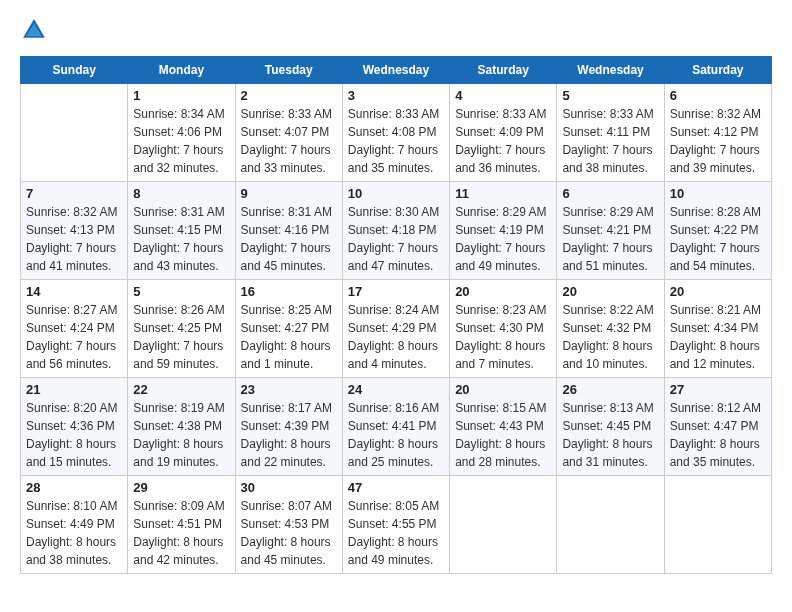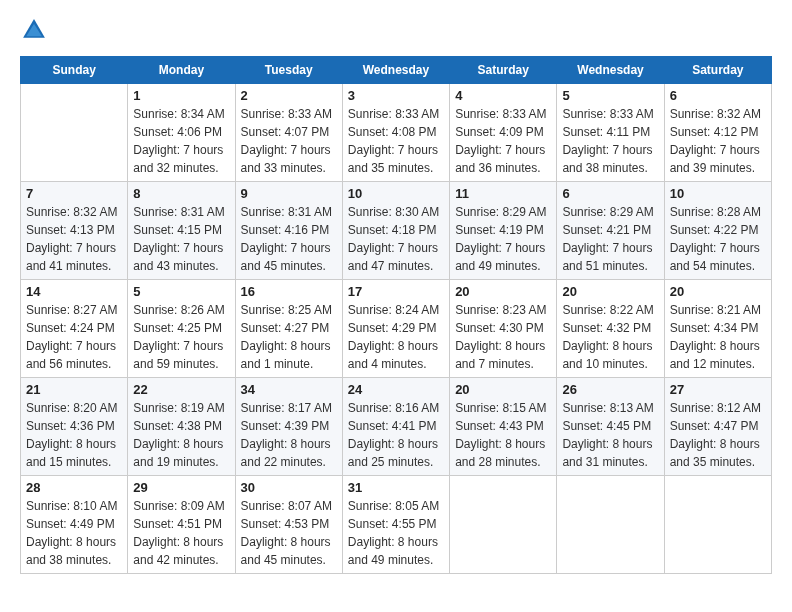--- a/index.html
+++ b/index.html
@@ -210,21 +210,21 @@
       <tr>
         <td>
           <div class="day-num">21</div>
           <div class="day-info">Sunrise: 8:20 AM<br>Sunset: 4:36 PM<br>Daylight: 8 hours and 15 minutes.</div>
         </td>
         <td>
           <div class="day-num">22</div>
           <div class="day-info">Sunrise: 8:19 AM<br>Sunset: 4:38 PM<br>Daylight: 8 hours and 19 minutes.</div>
         </td>
         <td>
-          <div class="day-num">34</div>
+          <div class="day-num">23</div>
           <div class="day-info">Sunrise: 8:17 AM<br>Sunset: 4:39 PM<br>Daylight: 8 hours and 22 minutes.</div>
         </td>
         <td>
           <div class="day-num">24</div>
           <div class="day-info">Sunrise: 8:16 AM<br>Sunset: 4:41 PM<br>Daylight: 8 hours and 25 minutes.</div>
         </td>
         <td>
           <div class="day-num">20</div>
           <div class="day-info">Sunrise: 8:15 AM<br>Sunset: 4:43 PM<br>Daylight: 8 hours and 28 minutes.</div>
         </td>
@@ -244,21 +244,21 @@
         </td>
         <td>
           <div class="day-num">29</div>
           <div class="day-info">Sunrise: 8:09 AM<br>Sunset: 4:51 PM<br>Daylight: 8 hours and 42 minutes.</div>
         </td>
         <td>
           <div class="day-num">30</div>
           <div class="day-info">Sunrise: 8:07 AM<br>Sunset: 4:53 PM<br>Daylight: 8 hours and 45 minutes.</div>
         </td>
         <td>
-          <div class="day-num">31</div>
+          <div class="day-num">47</div>
           <div class="day-info">Sunrise: 8:05 AM<br>Sunset: 4:55 PM<br>Daylight: 8 hours and 49 minutes.</div>
         </td>
         <td class="empty-cell"></td>
         <td class="empty-cell"></td>
         <td class="empty-cell"></td>
       </tr>
     </tbody>
 </table>
 
 </body></html>

